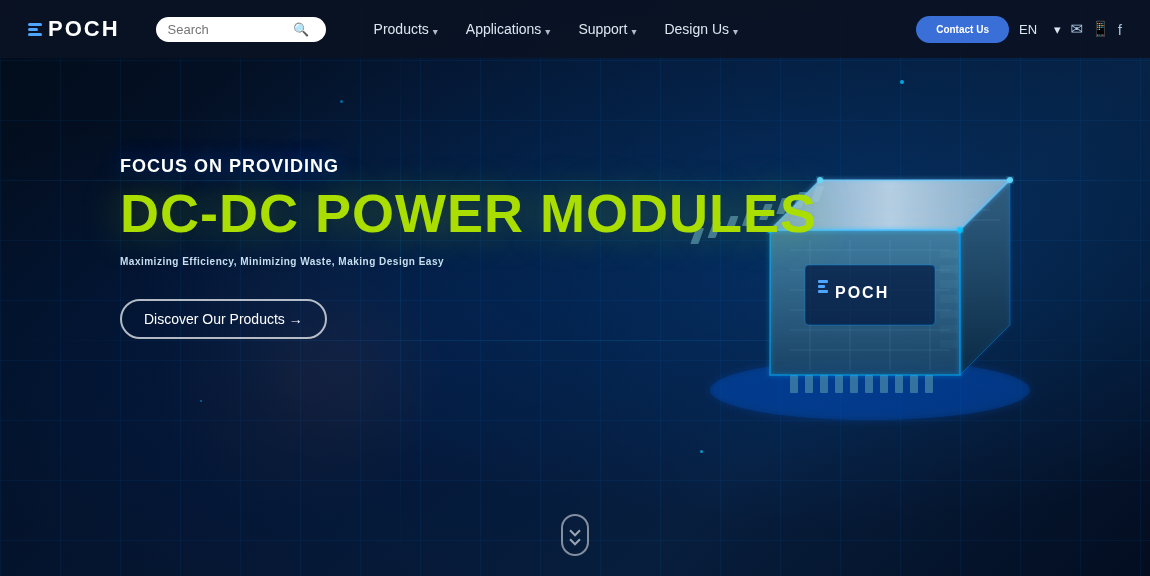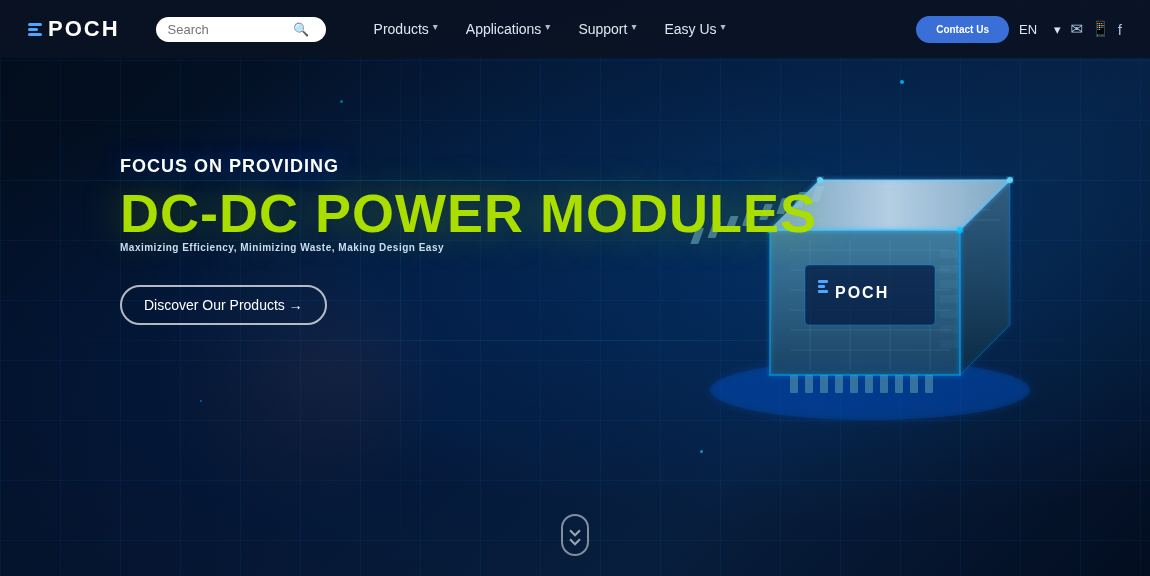--- a/index.html
+++ b/index.html
@@ -77,21 +77,21 @@
       gap: 4px;
       flex: 1;
       margin-left: 18px;
     }
     .nav-item {
       color: #dde6f0;
       font-size: 14px;
       padding: 6px 12px;
       cursor: pointer;
       display: flex;
-      align-items: flex-start;
+      align-items: flex-end;
       gap: 4px;
       white-space: nowrap;
       text-decoration: none;
     }
     .nav-item .chevron {
       font-size: 10px;
       opacity: 0.8;
     }
 
     .nav-right {
@@ -190,20 +190,21 @@
       margin-bottom: 8px;
       text-shadow: 0 0 20px rgba(0,100,255,0.5);
     }
     .main-title {
       color: #aadd00;
       font-size: 54px;
       font-weight: 900;
       line-height: 1.05;
       letter-spacing: 1px;
       text-shadow: 0 0 40px rgba(140,200,0,0.4);
+      margin-bottom: 14px;
     }
     .subtitle {
       color: #c8dff0;
       font-size: 10px;
       font-weight: 700;
       letter-spacing: 0.5px;
       margin-bottom: 32px;
     }
     .discover-btn {
       display: inline-flex;
@@ -455,21 +456,21 @@
     </a>
     <a class="nav-item" href="#">
       <span>Applications</span>
       <span class="chevron">▾</span>
     </a>
     <a class="nav-item" href="#">
       <span>Support</span>
       <span class="chevron">▾</span>
     </a>
     <a class="nav-item" href="#">
-      <span>Easy Us</span>
+      <span>Design Us</span>
       <span class="chevron">▾</span>
     </a>
   </div>
 
   <div class="nav-right">
     <button class="contact-btn">Contact Us</button>
     <div class="lang-selector">
       <span>EN</span>
       <span>▾</span>
     </div>

